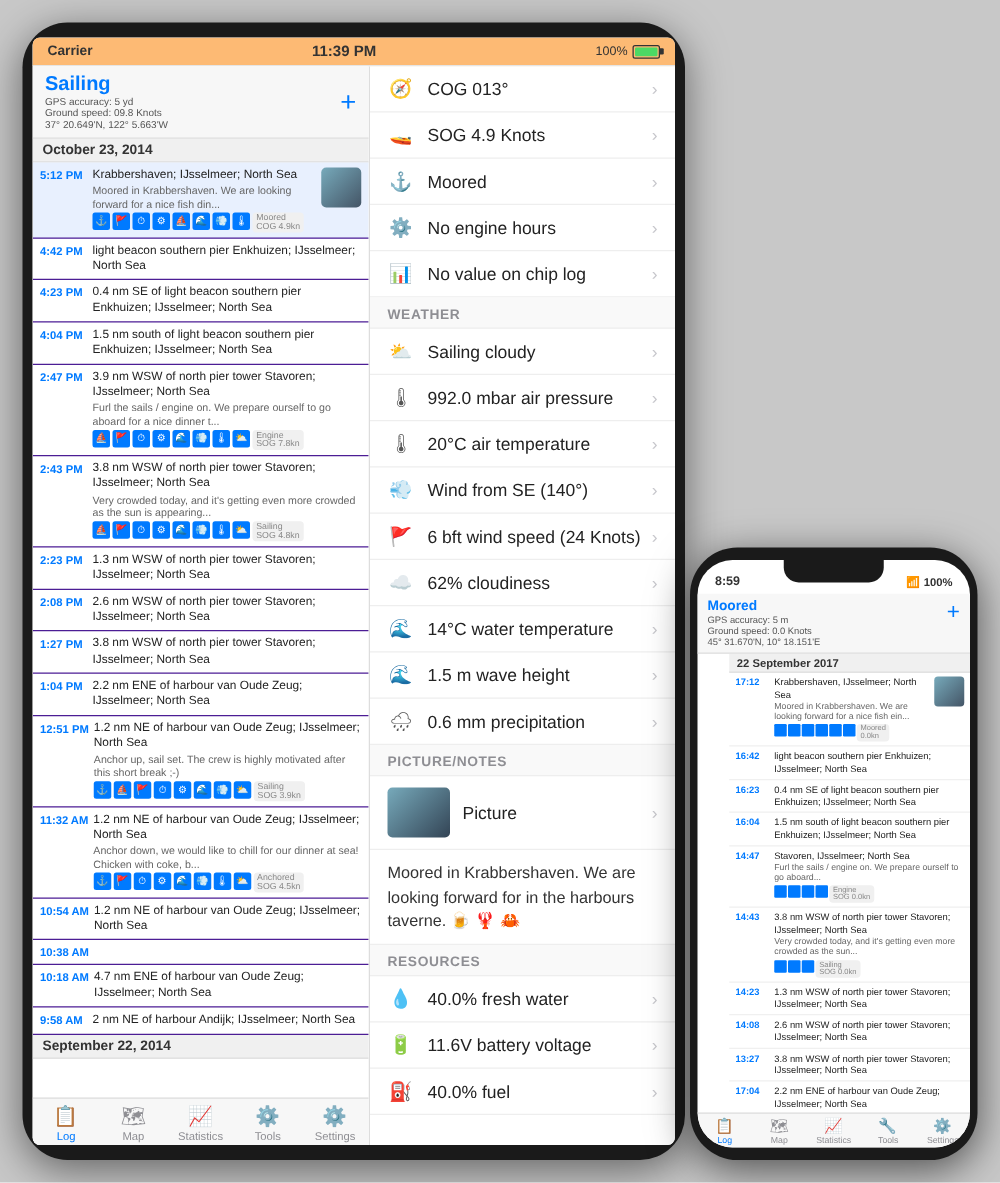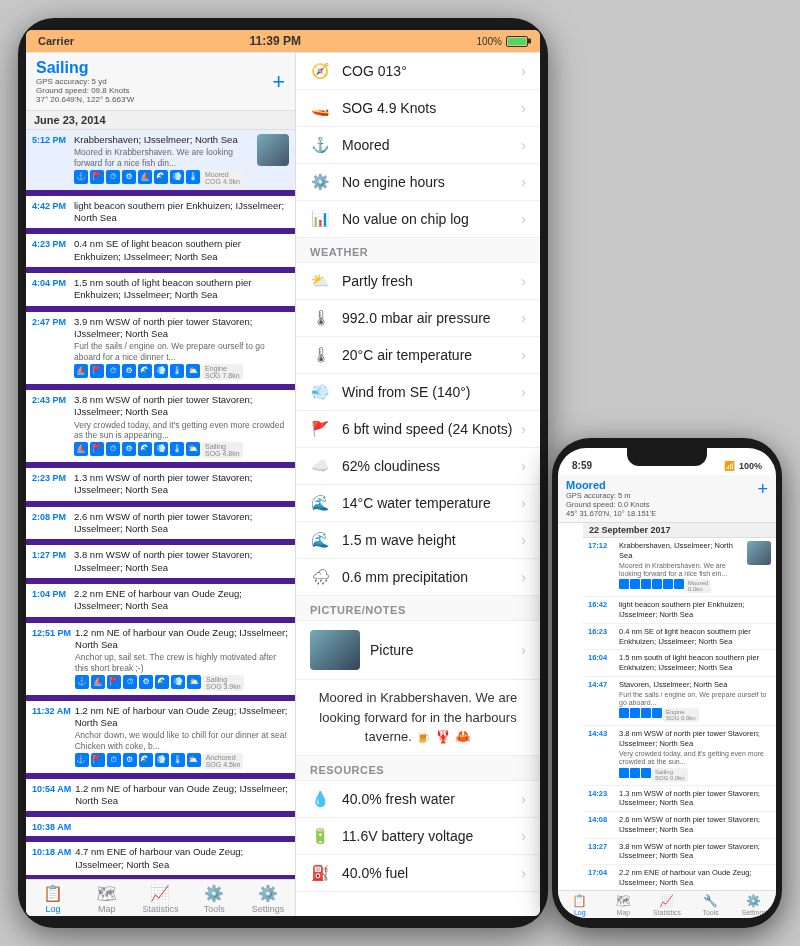--- a/index.html
+++ b/index.html
@@ -89,21 +89,21 @@
       background: #f0f0f0;
       padding: 3px 8px;
       font-size: 11px;
       font-weight: 600;
       color: #333;
       border-bottom: 1px solid #ddd;
     }
     .log-item {
       display: flex;
       padding: 4px 6px;
-      border-bottom: 6px solid #4c1d95;
+      border-bottom: 1px solid #4c1d95;
       align-items: flex-start;
       gap: 4px;
     }
     .log-item.active { background: #e8f0fe; }
     .log-time { min-width: 38px; color: #007aff; font-size: 9px; font-weight: 600; margin-top: 1px; }
     .log-content { flex: 1; }
     .log-title { font-size: 9.5px; color: #222; line-height: 1.3; }
     .log-desc { font-size: 8.5px; color: #666; margin-top: 1px; line-height: 1.2; }
     .log-icons { display: flex; gap: 2px; margin-top: 2px; flex-wrap: wrap; }
     .log-icon-badge {
@@ -162,21 +162,20 @@
       border-bottom: 1px solid #eee;
       background: #f9f9f9;
     }
     .picture-thumb {
       width: 50px; height: 40px; background: linear-gradient(135deg, #7ab, #345);
       border-radius: 4px; flex-shrink: 0;
     }
     .notes-text {
       font-size: 13px; color: #333; padding: 8px 14px; line-height: 1.5;
       border-bottom: 1px solid #eee;
-      text-align: center;
     }
 
     
     .phone {
       position: absolute;
       right: 18px;
       bottom: 18px;
       width: 230px;
       height: 490px;
       background: #1a1a1a;
@@ -297,21 +296,21 @@
             <div class="left-header-title">Sailing</div>
             <div style="font-size:8px;color:#555">GPS accuracy: 5 yd</div>
             <div style="font-size:8px;color:#555">Ground speed: 09.8 Knots</div>
             <div style="font-size:8px;color:#555">37° 20.649'N, 122° 5.663'W</div>
           </div>
           <div class="left-header-plus">+</div>
         </div>
 
         <div class="left-list">
 
-          <div class="day-header">June 23, 2014</div>
+          <div class="day-header">October 23, 2014</div>
 
           <div class="log-item active">
             <div class="log-time">5:12 PM</div>
             <div class="log-content">
               <div class="log-title">Krabbershaven; IJsselmeer; North Sea</div>
               <div class="log-desc">Moored in Krabbershaven. We are looking forward for a nice fish din...</div>
               <div class="log-icons">
                 <div class="log-icon-badge">⚓</div>
                 <div class="log-icon-badge">🚩</div>
                 <div class="log-icon-badge">⏱</div>
@@ -541,21 +540,21 @@
             <span class="detail-label">No value on chip log</span>
           </div>
           <span class="detail-chevron">›</span>
         </div>
 
         <div class="section-header">WEATHER</div>
 
         <div class="detail-row">
           <div class="detail-row-left">
             <span class="detail-icon">⛅</span>
-            <span class="detail-label">Partly fresh</span>
+            <span class="detail-label">Sailing cloudy</span>
           </div>
           <span class="detail-chevron">›</span>
         </div>
         <div class="detail-row">
           <div class="detail-row-left">
             <span class="detail-icon">🌡</span>
             <span class="detail-label">992.0 mbar air pressure</span>
           </div>
           <span class="detail-chevron">›</span>
         </div>

